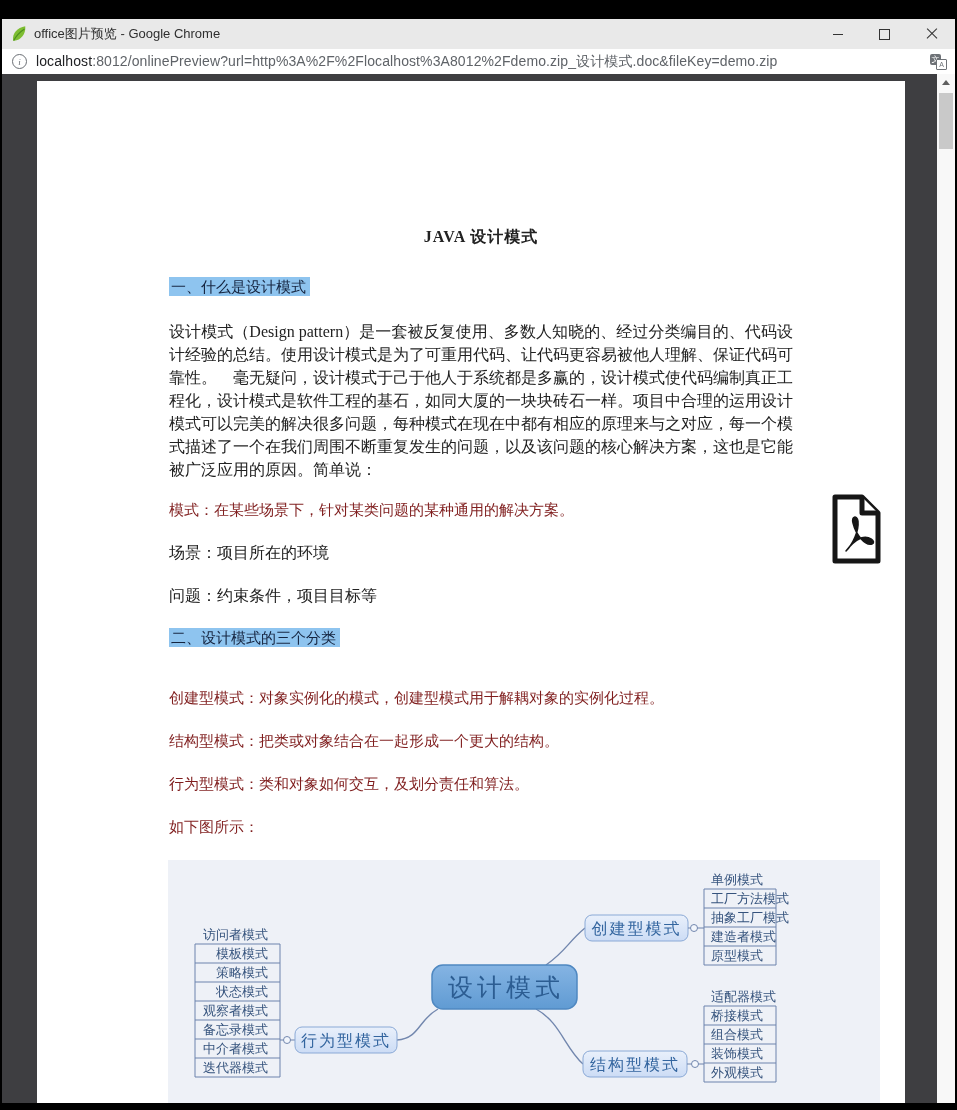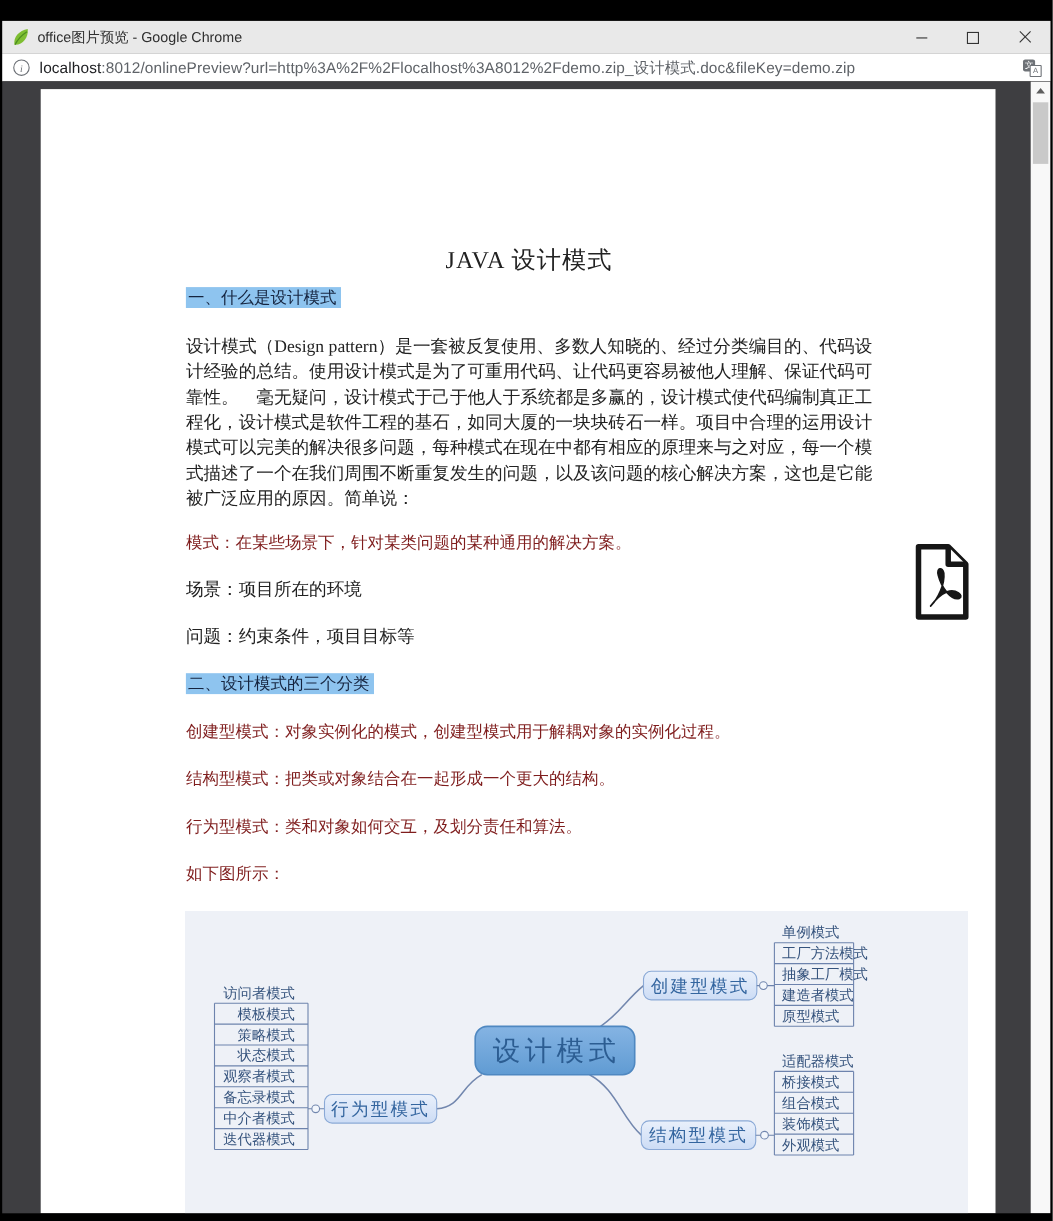--- a/index.html
+++ b/index.html
@@ -37,24 +37,24 @@
   .tr-en { position:absolute; right:0; bottom:0; width:9px; height:9px; background:#fff; border:1px solid #6e7277; border-radius:1px;
            color:#6e7277; font-size:7px; line-height:9px; text-align:center; }
 
   
   .preview { position:relative; height:1029px; background:#3e3e41; overflow:hidden; }
   .page {
     position:absolute; left:35px; top:7px; width:868px; height:1022px; background:#fff; overflow:hidden;
     box-sizing:border-box; padding:141px 112px 0 132px;
     font-family:"Liberation Serif","DejaVu Serif",serif; color:#222;
   }
-  .doc-title { font-size:22px; height:30px; line-height:30px; text-align:center; margin:0 0 10px 0; font-weight:400; letter-spacing:1px; }
+  .doc-title { font-size:16px; height:30px; line-height:30px; text-align:center; margin:0 0 26px 0; font-weight:700; letter-spacing:1px; }
   .doc-h { height:20px; line-height:19px; font-size:15px; margin:0 0 22px 0; }
   .doc-h .hl { background:#8ec4ef; color:#15243f; padding:2px 4px 1px 2px; }
-  .doc-h2 { margin-bottom:23px; }
+  .doc-h2 { margin-bottom:39px; }
   .doc-p { font-size:16px; line-height:23px; text-align:justify; margin:0 0 19px 0; height:161px; overflow:hidden; }
   .doc-line { height:20px; line-height:20px; font-size:16px; margin:0 0 23px 0; white-space:nowrap; }
   .doc-line.bold { font-family:"Liberation Sans","DejaVu Sans",sans-serif; font-weight:400; font-size:15px; color:#7f1d1d; }
   .mindmap { position:relative; left:-1px; width:712px; }
   .mindmap svg { display:block; }
 
   
   .mm-child  { font-size:13px; fill:#35537d; font-family:"Liberation Serif","DejaVu Serif",serif; }
   .mm-branch { font-size:16px; fill:#33659f; letter-spacing:2px; font-family:"Liberation Serif","DejaVu Serif",serif; }
   .mm-root   { font-size:25px; fill:#2c5d92; letter-spacing:4px; font-family:"Liberation Serif","DejaVu Serif",serif; }

